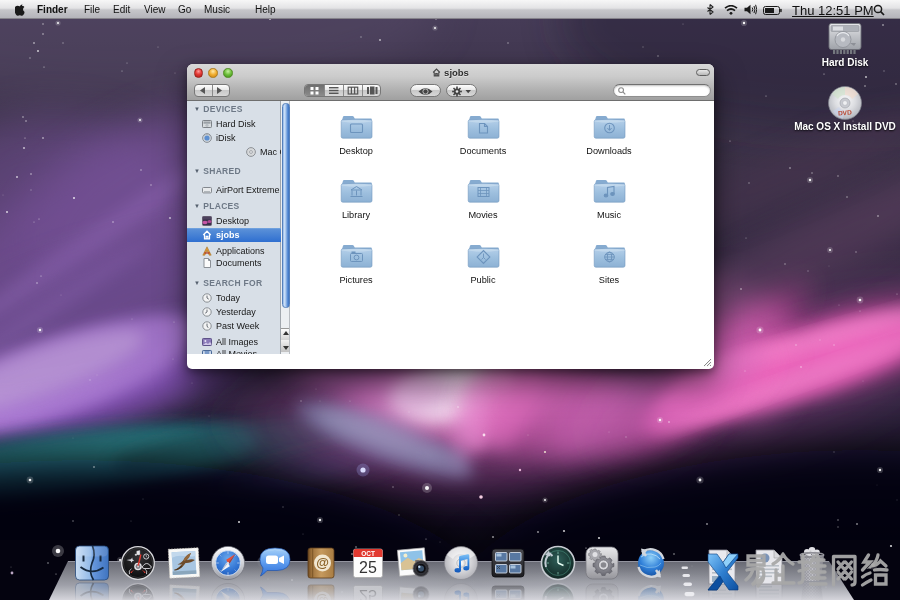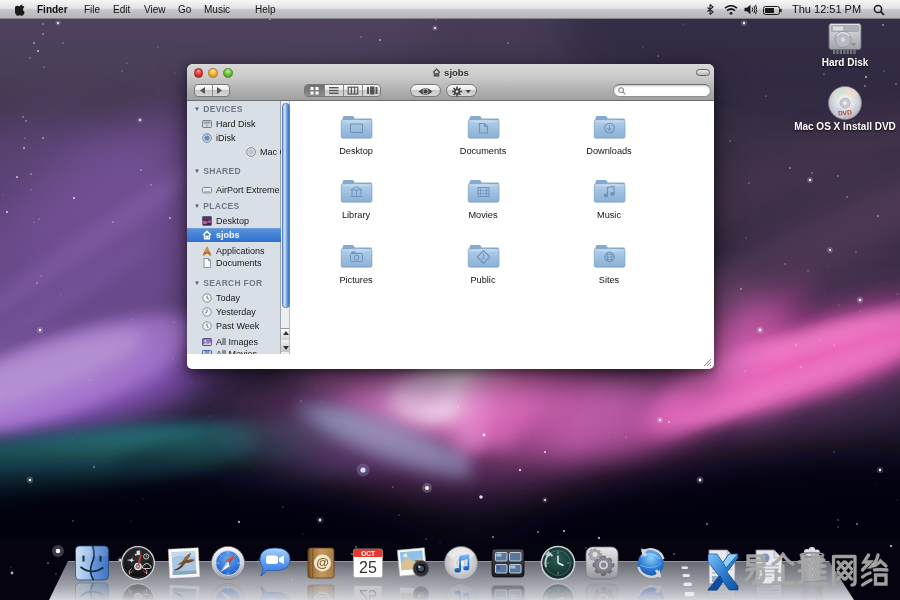--- a/index.html
+++ b/index.html
@@ -699,21 +699,21 @@
         <path d="M8.2 3.5 Q9.4 5.5 8.2 7.5"></path>
         <path d="M10 2 Q11.8 5.5 10 9"></path>
         <path d="M11.6 0.8 Q14 5.5 11.6 10.2"></path>
       </g>
     </svg>
   <svg style="position:absolute;left:763px;top:5.5px;" width="19" height="9" viewBox="0 0 19 9">
   <rect x="0.5" y="0.5" width="16" height="8" rx="2" fill="none" stroke="#1a1a1a" stroke-width="1"></rect>
   <rect x="2" y="2" width="9" height="5" fill="#1a1a1a"></rect>
   <rect x="17.2" y="2.8" width="1.5" height="3.4" rx="0.7" fill="#1a1a1a"></rect>
     </svg>
-  <span class="mitem" style="left:792px;top:3px;font-size:11px;">Thu 12:51 PM</span>
+  <span class="mitem" style="left:792px;top:3px;font-size:13px;text-decoration:underline;">Thu 12:51 PM</span>
   <svg style="position:absolute;left:873px;top:3.5px;" width="12" height="12" viewBox="0 0 12 12">
   <circle cx="5" cy="5" r="3.6" fill="none" stroke="#1a1a1a" stroke-width="1.5"></circle>
       <line x1="7.7" y1="7.7" x2="11" y2="11" stroke="#1a1a1a" stroke-width="1.7"></line>
     </svg>
 </div>
 
 <div id="shelf"></div>
 <div id="shelfedge"></div>
 <div style="position:absolute;left:0;top:561px;width:900px;height:39px;clip-path:polygon(68px 0px, 829px 0px, 854px 39px, 49px 39px);background:radial-gradient(ellipse 260px 26px at 300px 22px, rgba(255,255,255,0.16), rgba(255,255,255,0) 70%),radial-gradient(ellipse 200px 22px at 600px 24px, rgba(255,255,255,0.10), rgba(255,255,255,0) 70%);"></div>
 <div id="dockicons">

